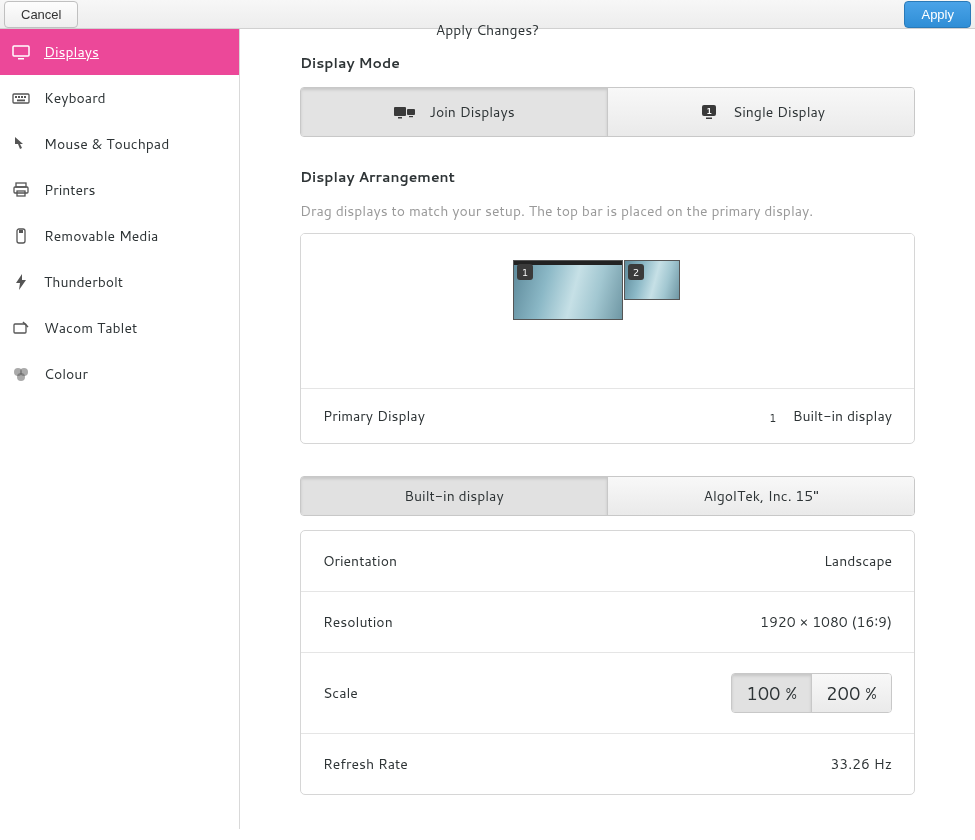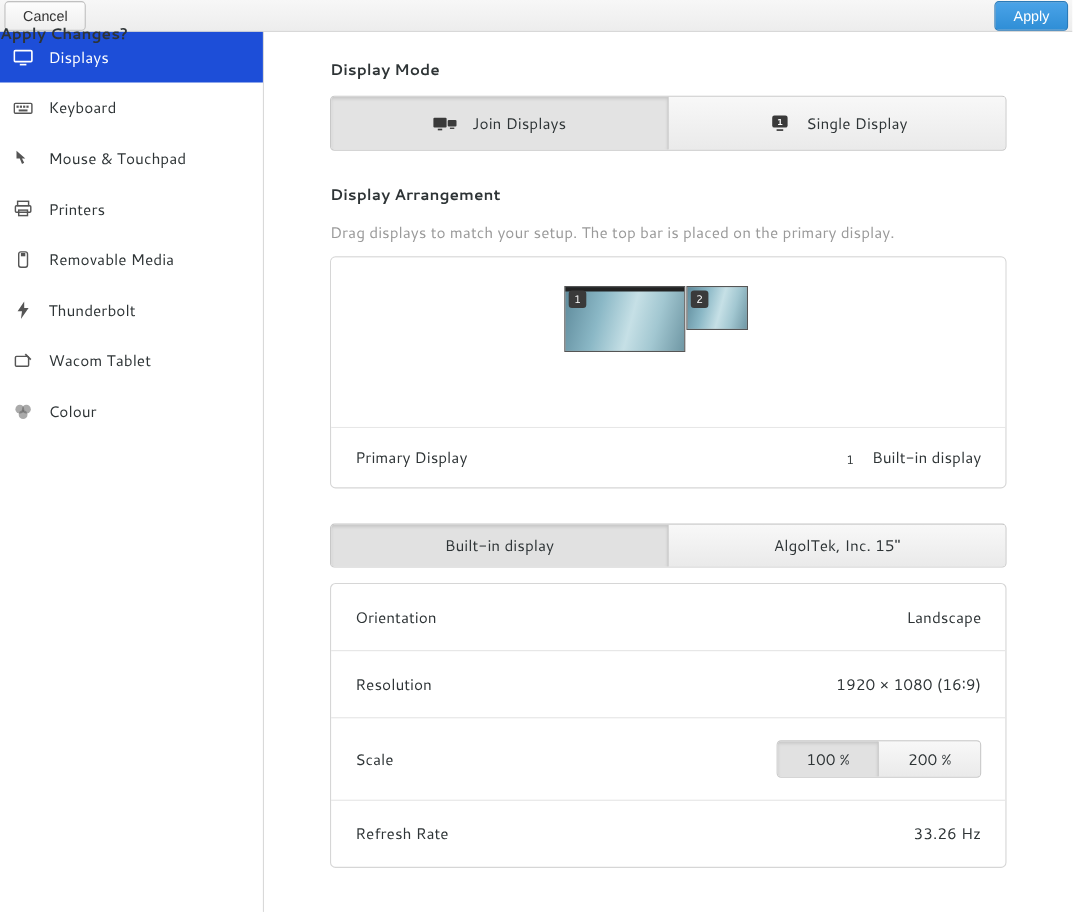--- a/index.html
+++ b/index.html
@@ -15,24 +15,24 @@
   .headerbar {
     height: 29px;
     background: linear-gradient(#f7f7f7, #ededed);
     border-bottom: 1px solid #d0d0d0;
     display: flex;
     align-items: center;
     justify-content: space-between;
     padding: 0 4px;
   }
   .hb-title {
-    font-weight: 700;
+    font-weight: 400;
     position: absolute;
     left: 0; right: 0;
-    text-align: left;
+    text-align: center;
     pointer-events: none;
     margin-top: 32px;
   }
   .btn {
     border: 1px solid #c0c0c0;
     background: linear-gradient(#fdfdfd, #efefef);
     border-radius: 4px;
     padding: 5px 16px;
     cursor: pointer;
     font-size: 13px;
@@ -55,22 +55,23 @@
     flex: 0 0 240px;
   }
   .sidebar-item {
     display: flex;
     align-items: center;
     gap: 14px;
     padding: 13px 12px;
     cursor: pointer;
   }
   .sidebar-item.active {
-    background: #1d4ed8;
+    background: #ec4899;
     color: #fff;
+    text-decoration: underline;
   }
   .sidebar-item .icon {
     width: 18px; height: 18px;
     display: flex; align-items:center; justify-content:center;
     color: #555;
     flex-shrink: 0;
   }
   .sidebar-item.active .icon { color: #fff; }
   .content {
     flex: 1;
@@ -183,25 +184,25 @@
     border-bottom: 1px solid #e5e5e5;
   }
   .settings-row:last-child { border-bottom: none; gap: 40px; }
   .scale-seg {
     display:flex;
     border:1px solid #c8c8c8;
     border-radius:4px;
     overflow:hidden;
   }
   .scale-btn {
-    padding: 6px 26px;
+    padding: 6px 14px;
     background: linear-gradient(#f8f8f8, #eaeaea);
     border-right:1px solid #c8c8c8;
     cursor:pointer;
-    font-size:14px;
+    font-size:18px;
   }
   .scale-btn:last-child { border-right:none; }
   .scale-btn.selected {
     background:#e1e1e1;
     box-shadow: inset 0 2px 3px rgba(0,0,0,0.12);
   }
   .row-combo {
     cursor:pointer;
   }
   .pd-num-box {

